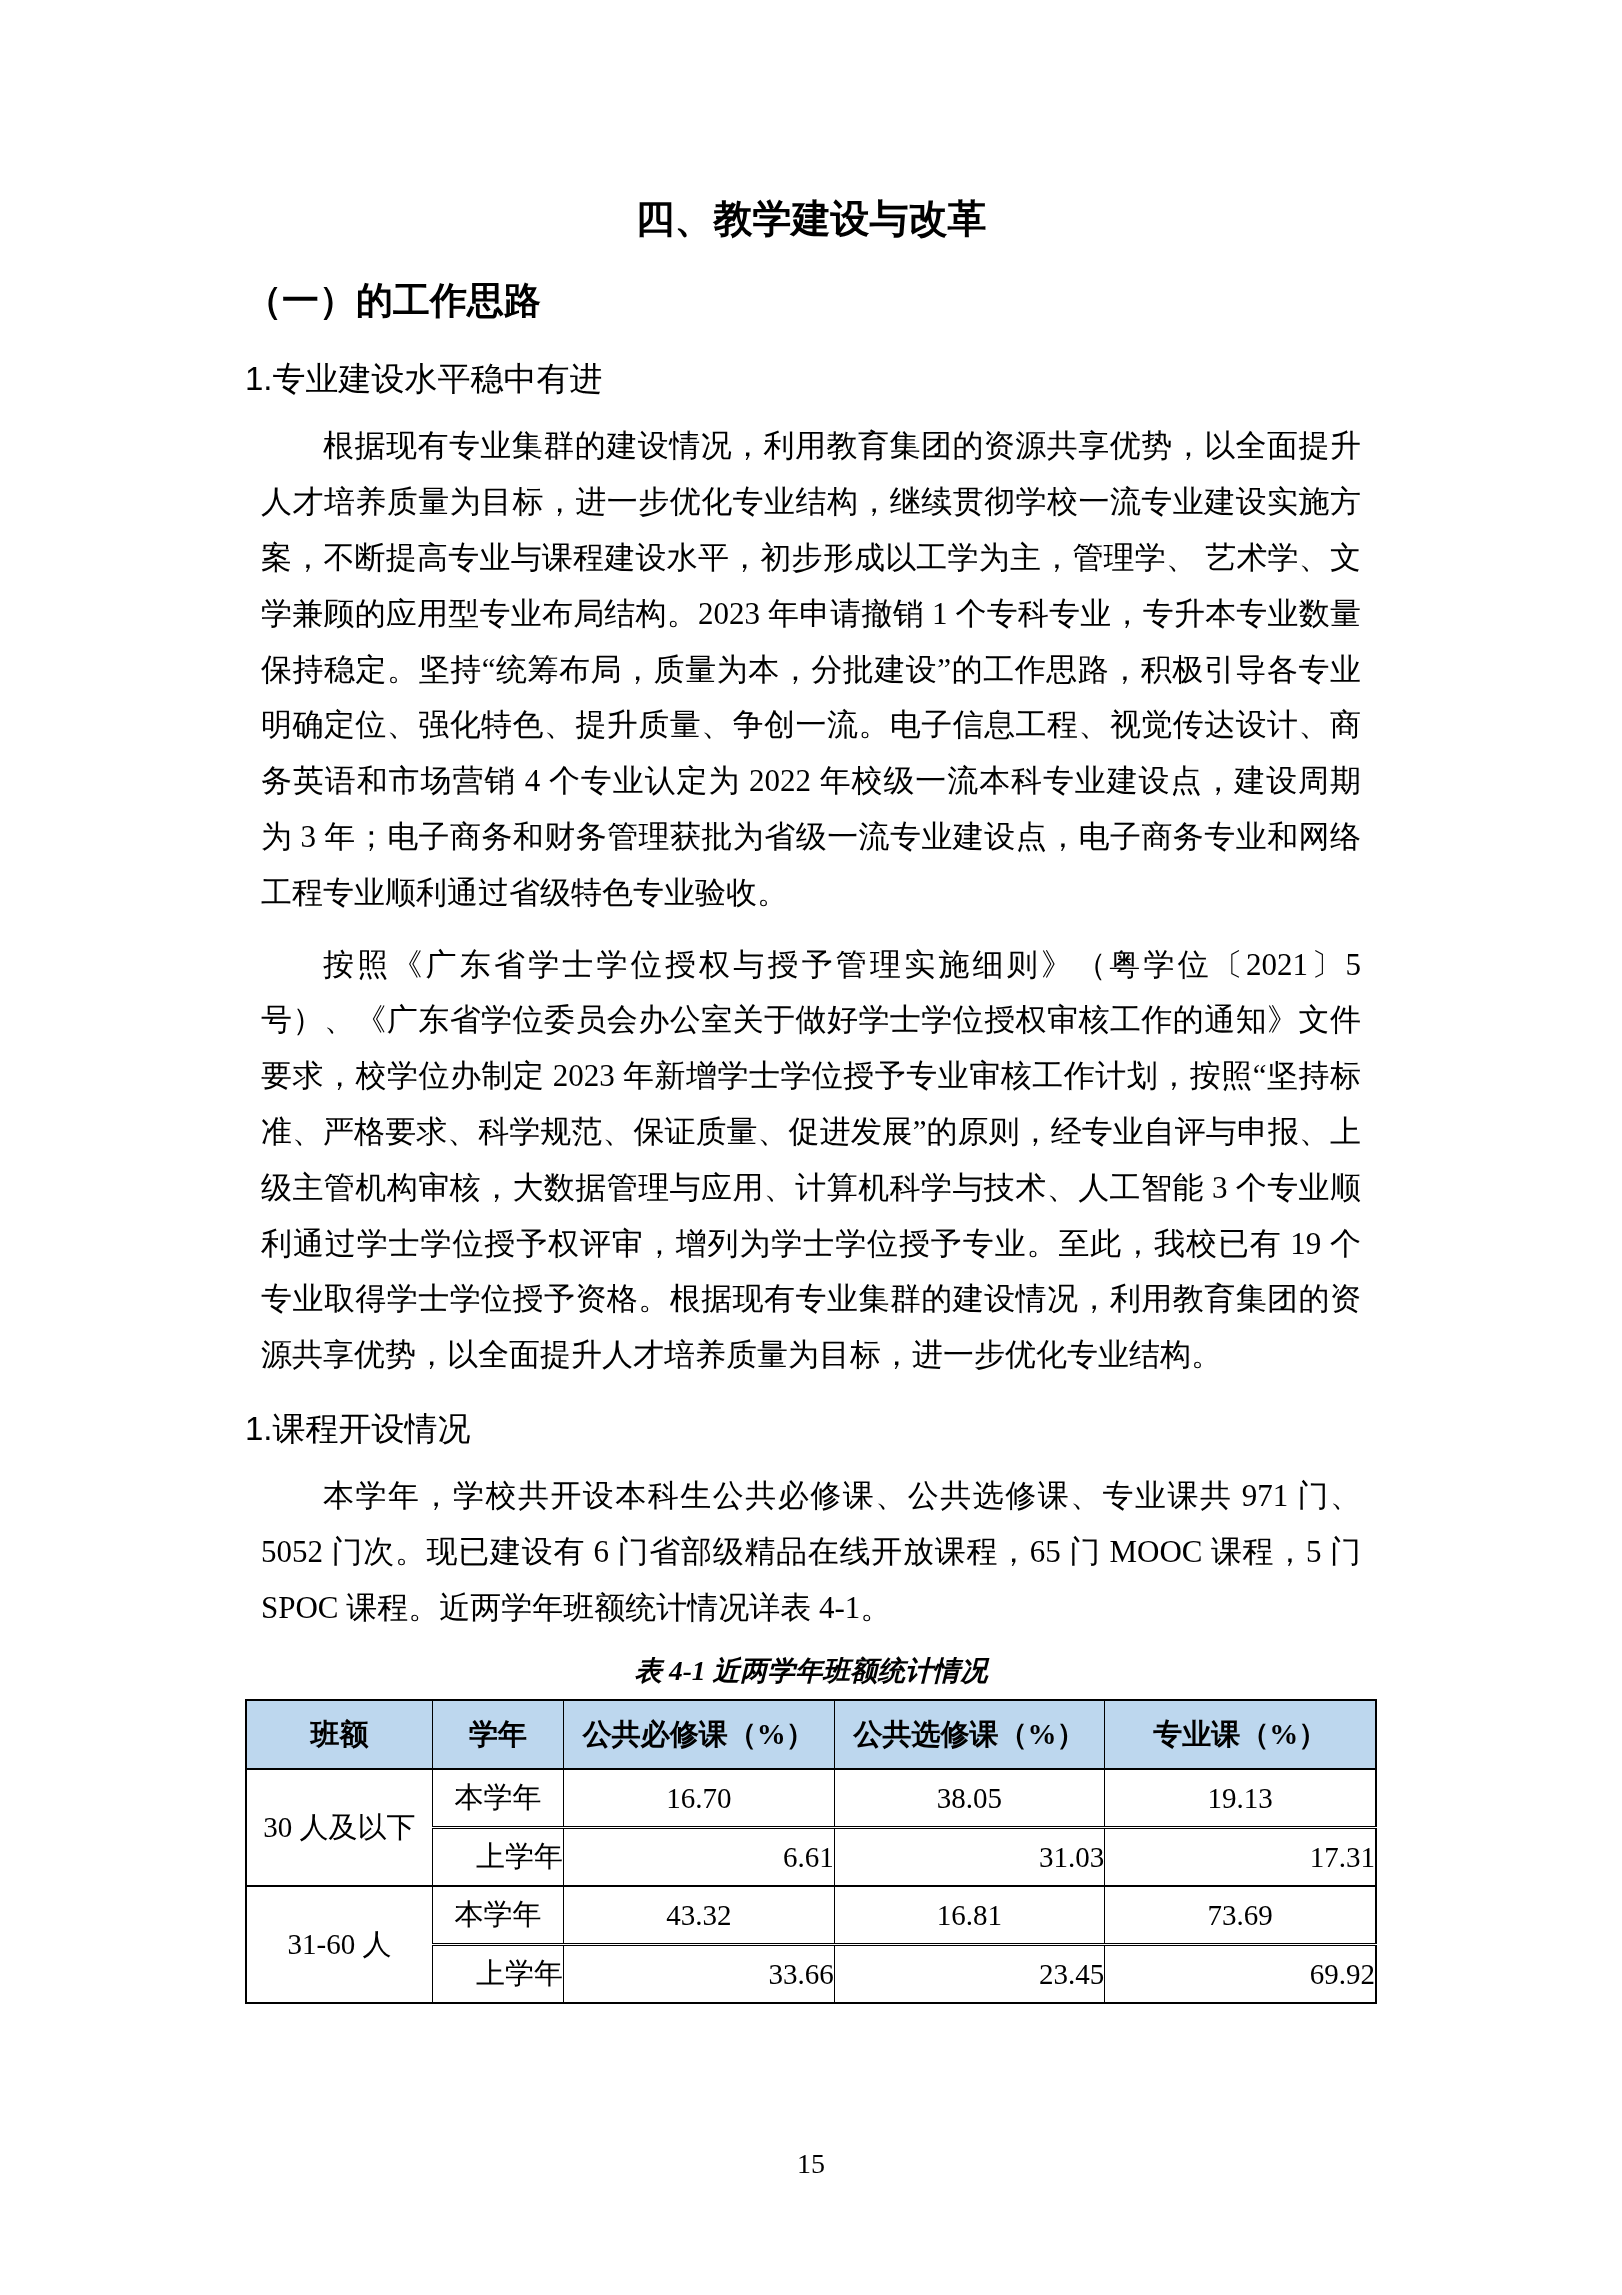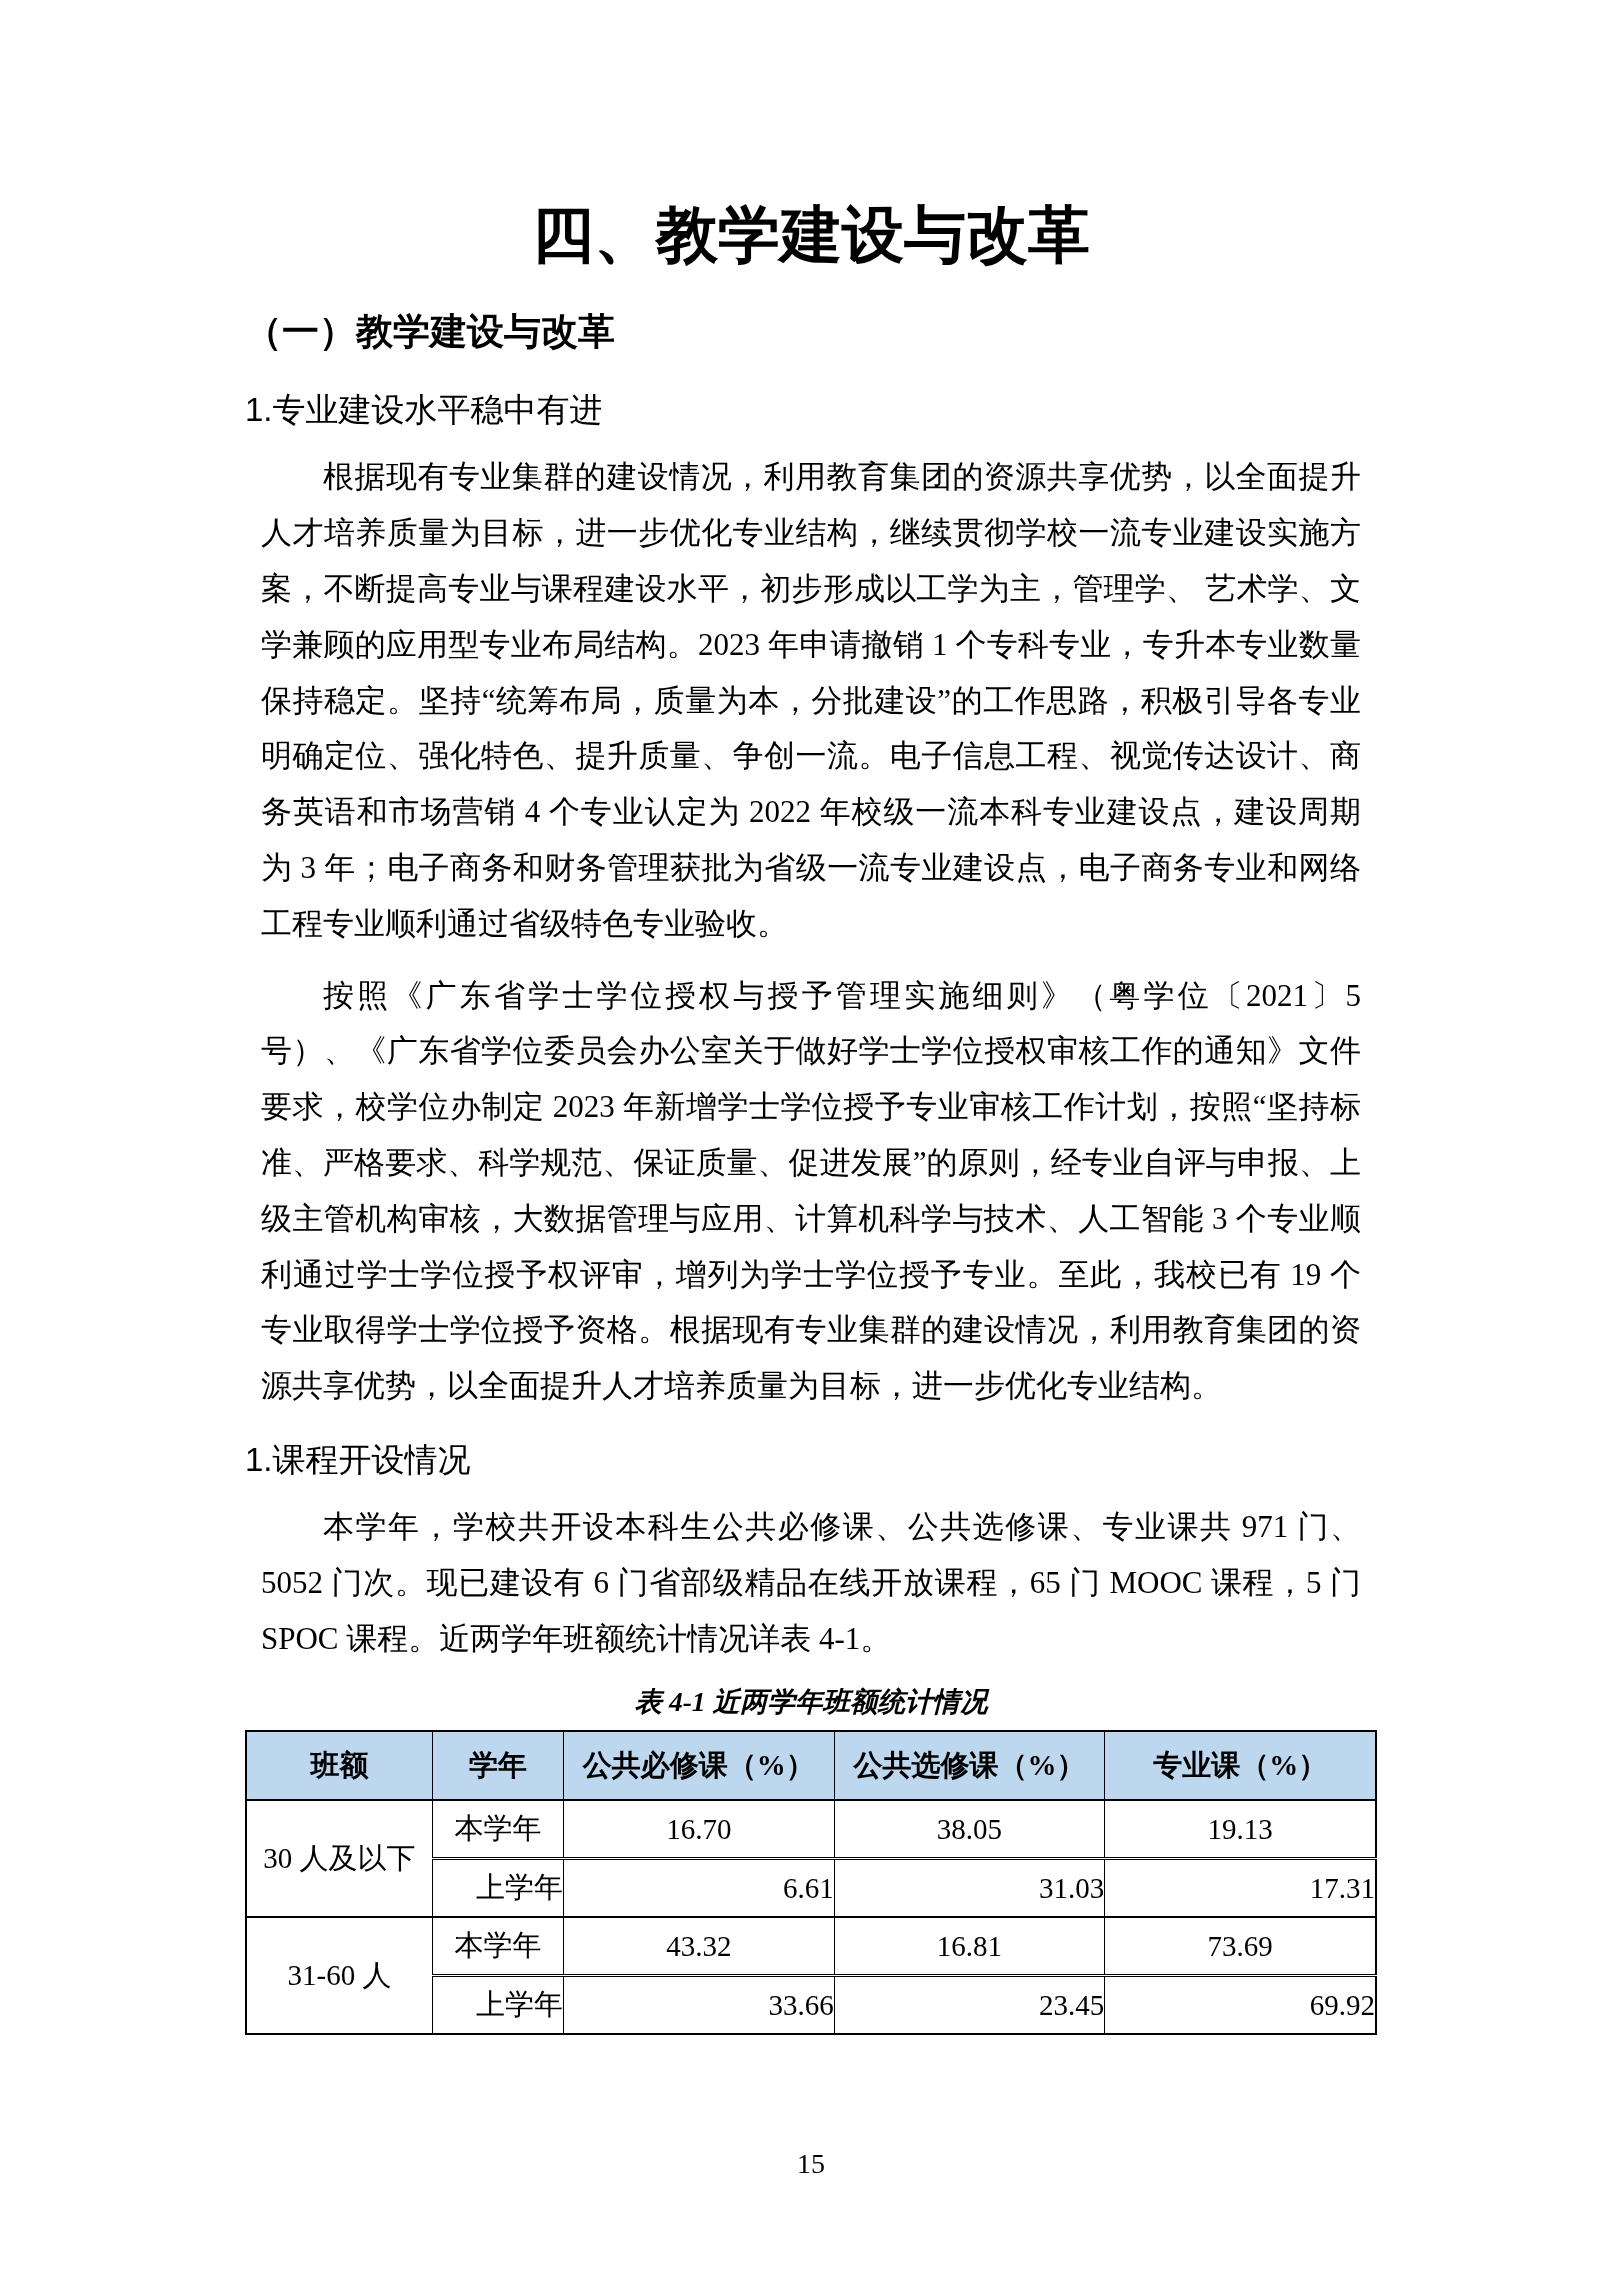--- a/index.html
+++ b/index.html
@@ -14,21 +14,21 @@
     box-sizing: border-box;
     padding: 193px 245px 0 245px;
     background: #ffffff;
     color: #000000;
     font-family: "Liberation Serif", "DejaVu Serif", serif;
     overflow: hidden;
   }
   .doc-title {
     font-family: "Liberation Sans", "DejaVu Sans", sans-serif;
     font-weight: bold;
-    font-size: 62px;
+    font-size: 39px;
     line-height: 1.35;
     text-align: center;
     margin: 0 0 29.4px 0;
   }
   .h2 {
     font-family: "Liberation Sans", "DejaVu Sans", sans-serif;
     font-weight: bold;
     font-size: 37px;
     line-height: 1.4;
     margin: 0;
@@ -107,21 +107,21 @@
     font-size: 28px;
   }
 </style>
 </head>
 <body>
 
 <div class="page">
 
   <h1 class="doc-title">四、教学建设与改革</h1>
 
-  <h2 class="h2">（一）教学建设与改革</h2>
+  <h2 class="h2">（一）的工作思路</h2>
 
   <h3 class="h3">1.专业建设水平稳中有进</h3>
   <p class="body-par">根据现有专业集群的建设情况，利用教育集团的资源共享优势，以全面提升人才培养质量为目标，进一步优化专业结构，继续贯彻学校一流专业建设实施方案，不断提高专业与课程建设水平，初步形成以工学为主，管理学、 艺术学、文学兼顾的应用型专业布局结构。2023 年申请撤销 1 个专科专业，专升本专业数量保持稳定。坚持“统筹布局，质量为本，分批建设”的工作思路，积极引导各专业明确定位、强化特色、提升质量、争创一流。电子信息工程、视觉传达设计、商务英语和市场营销 4 个专业认定为 2022 年校级一流本科专业建设点，建设周期为 3 年；电子商务和财务管理获批为省级一流专业建设点，电子商务专业和网络工程专业顺利通过省级特色专业验收。</p>
 
   <p class="body-par">按照《广东省学士学位授权与授予管理实施细则》（粤学位〔2021〕5 号）、《广东省学位委员会办公室关于做好学士学位授权审核工作的通知》文件要求，校学位办制定 2023 年新增学士学位授予专业审核工作计划，按照“坚持标准、严格要求、科学规范、保证质量、促进发展”的原则，经专业自评与申报、上级主管机构审核，大数据管理与应用、计算机科学与技术、人工智能 3 个专业顺利通过学士学位授予权评审，增列为学士学位授予专业。至此，我校已有 19 个专业取得学士学位授予资格。根据现有专业集群的建设情况，利用教育集团的资源共享优势，以全面提升人才培养质量为目标，进一步优化专业结构。</p>
 
 
   <h3 class="h3 after-h2">1.课程开设情况</h3>
   <p class="body-par">本学年，学校共开设本科生公共必修课、公共选修课、专业课共 971 门、5052 门次。现已建设有 6 门省部级精品在线开放课程，65 门 MOOC 课程，5 门 SPOC 课程。近两学年班额统计情况详表 4-1。</p>
 

